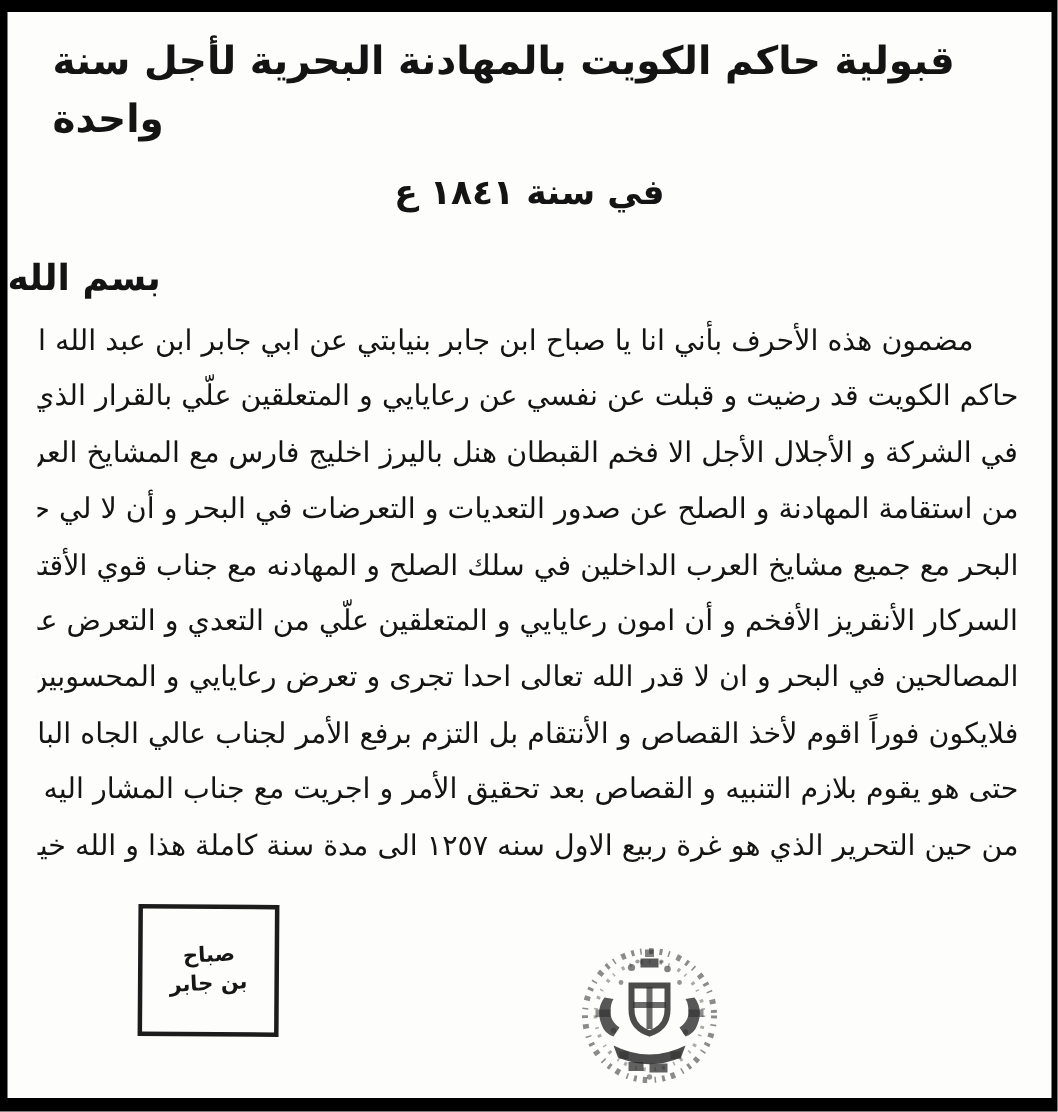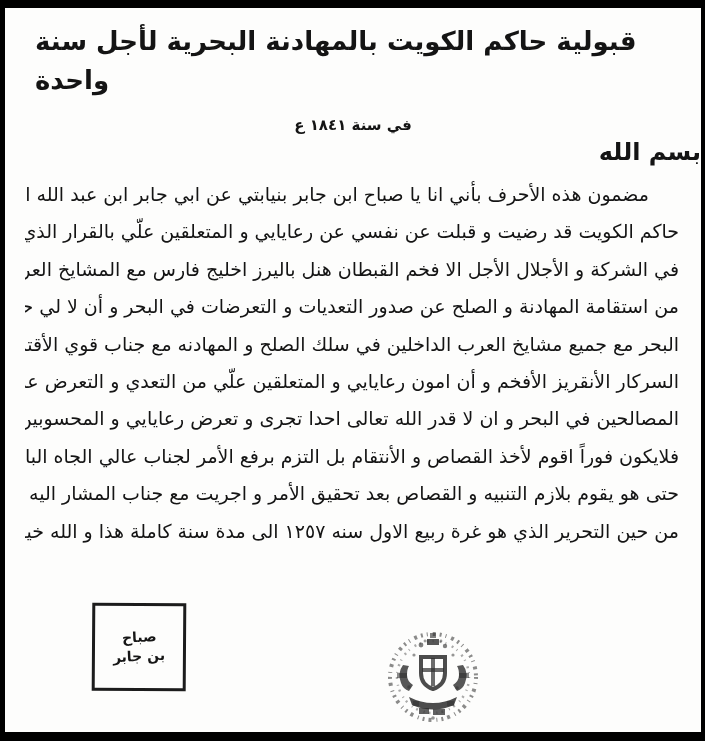--- a/index.html
+++ b/index.html
@@ -9,24 +9,24 @@
   }
   .page{
     position:absolute;top:8px;left:5px;width:696px;height:724px;
     background:#fdfdfc;color:#141414;direction:rtl;
   }
   .title1{
     margin:14px 30px 0 30px;text-align:left;font-size:26px;font-weight:600;
     letter-spacing:.5px;line-height:1.5;
   }
   .title2{
-    margin:16px 0 0 0;text-align:center;font-size:15px;font-weight:600;
+    margin:16px 0 0 0;text-align:center;font-size:23px;font-weight:600;
   }
   .basmala{
-    margin:4px 0 0 0;text-align:right;font-size:24px;font-weight:700;
+    margin:29px 0 0 0;text-align:left;font-size:24px;font-weight:700;
   }
   .docbody{
     margin:10px 22px 0 20px;font-size:19px;
   }
   .bline{
     line-height:37.4px;white-space:nowrap;
     text-align:justify;text-align-last:justify;
     -moz-text-align-last:justify;
     overflow:hidden;
   }

